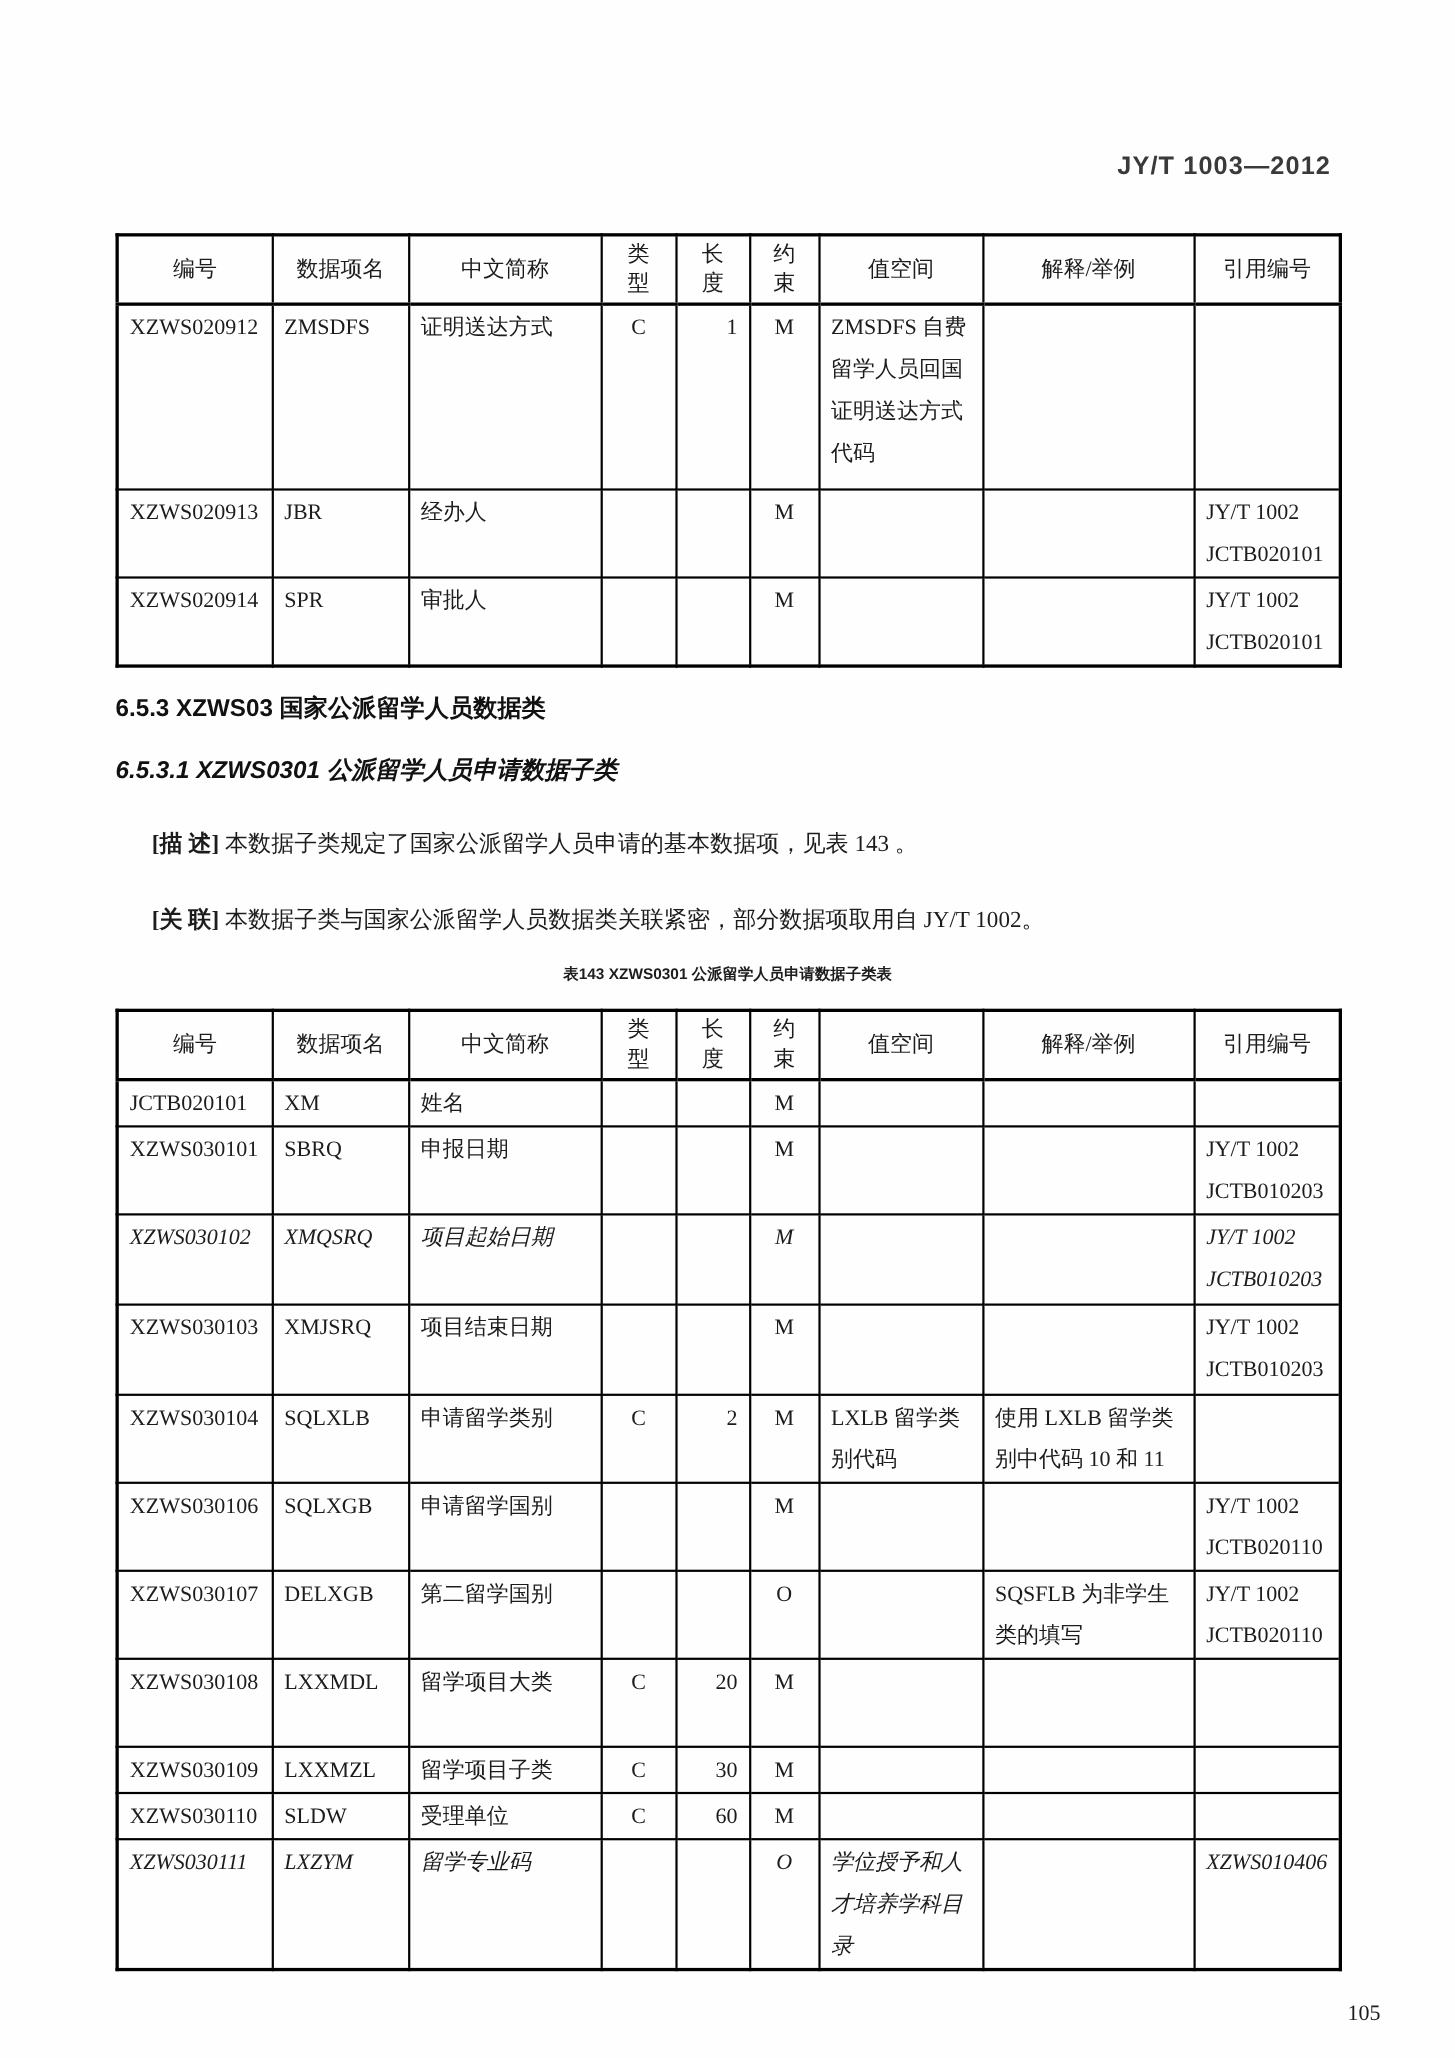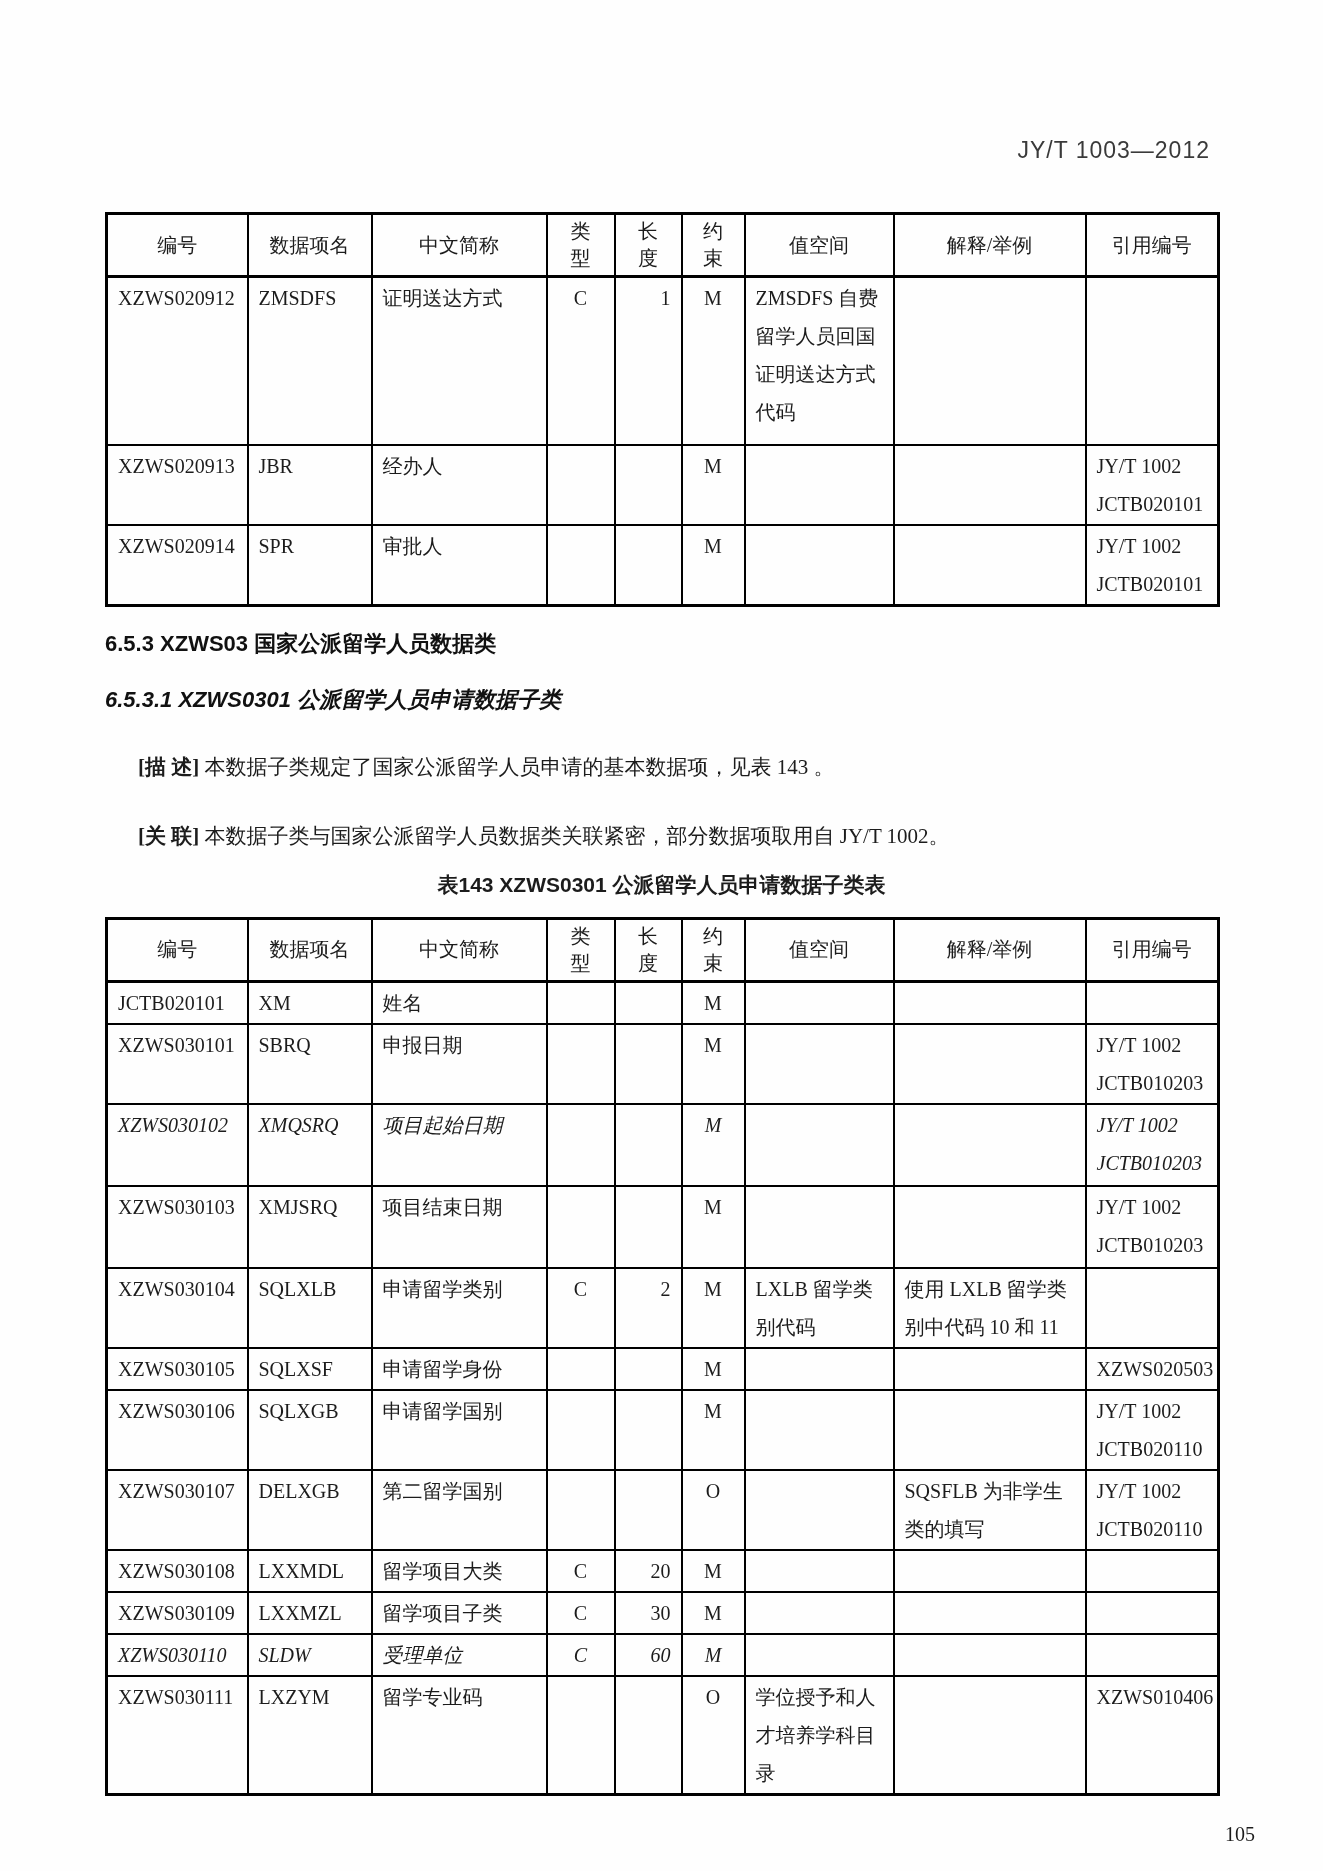--- a/index.html
+++ b/index.html
@@ -9,21 +9,21 @@
     margin:0 auto;
     background:#fefefe;
     color:#1c1c1c;
     font-family:"Liberation Serif","DejaVu Serif",serif;
     overflow:hidden;
   }
   .doc-header{
     margin:136px 113px 0 0;
     text-align:right;
     font-family:"Liberation Sans","DejaVu Sans",sans-serif;
-    font-weight:normal;
+    font-weight:bold;
     font-size:23px;
     line-height:28px;
     color:#3a3a3a;
     letter-spacing:1px;
   }
   table.data-table{
     table-layout:fixed;
     width:1112px;
     margin-left:105px;
     border-collapse:collapse;
@@ -86,21 +86,21 @@
     line-height:33px;
   }
   .para{ text-indent:33px;margin-top:36px; }
   .para-label{font-weight:bold;}
   .table-caption{
     margin-top:18px;
     width:1323px;
     text-align:center;
     font-family:"Liberation Sans","DejaVu Sans",sans-serif;
     font-weight:bold;
-    font-size:21px;
+    font-size:14px;
     line-height:28px;
   }
   .page-number{
     margin-top:24px;
     text-align:right;
     padding-right:68px;
     font-size:20px;
     line-height:28px;
   }
 </style>
@@ -269,31 +269,20 @@
           <td class="c-name">SQLXLB</td>
           <td class="c-cn">申请留学类别</td>
           <td class="c-type">C</td>
           <td class="c-len">2</td>
           <td class="c-cons">M</td>
           <td class="c-vs">LXLB 留学类别代码</td>
           <td class="c-ex">使用 LXLB 留学类别中代码 10 和 11</td>
           <td class="c-ref"></td>
         </tr>
         <tr>
-          <td class="c-id">XZWS030105</td>
-          <td class="c-name">SQLXSF</td>
-          <td class="c-cn">申请留学身份</td>
-          <td class="c-type"></td>
-          <td class="c-len"></td>
-          <td class="c-cons">M</td>
-          <td class="c-vs"></td>
-          <td class="c-ex"></td>
-          <td class="c-ref">XZWS020503</td>
-        </tr>
-        <tr>
           <td class="c-id">XZWS030106</td>
           <td class="c-name">SQLXGB</td>
           <td class="c-cn">申请留学国别</td>
           <td class="c-type"></td>
           <td class="c-len"></td>
           <td class="c-cons">M</td>
           <td class="c-vs"></td>
           <td class="c-ex"></td>
           <td class="c-ref">JY/T 1002
 JCTB020110</td>

